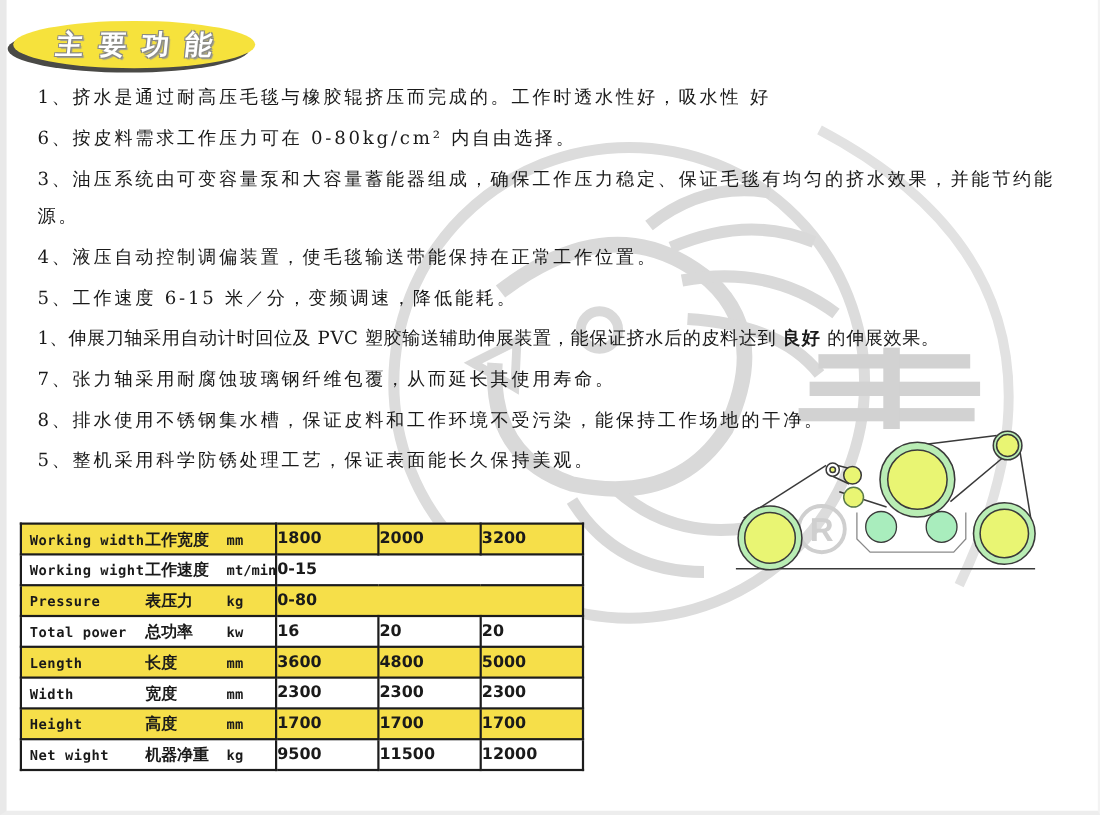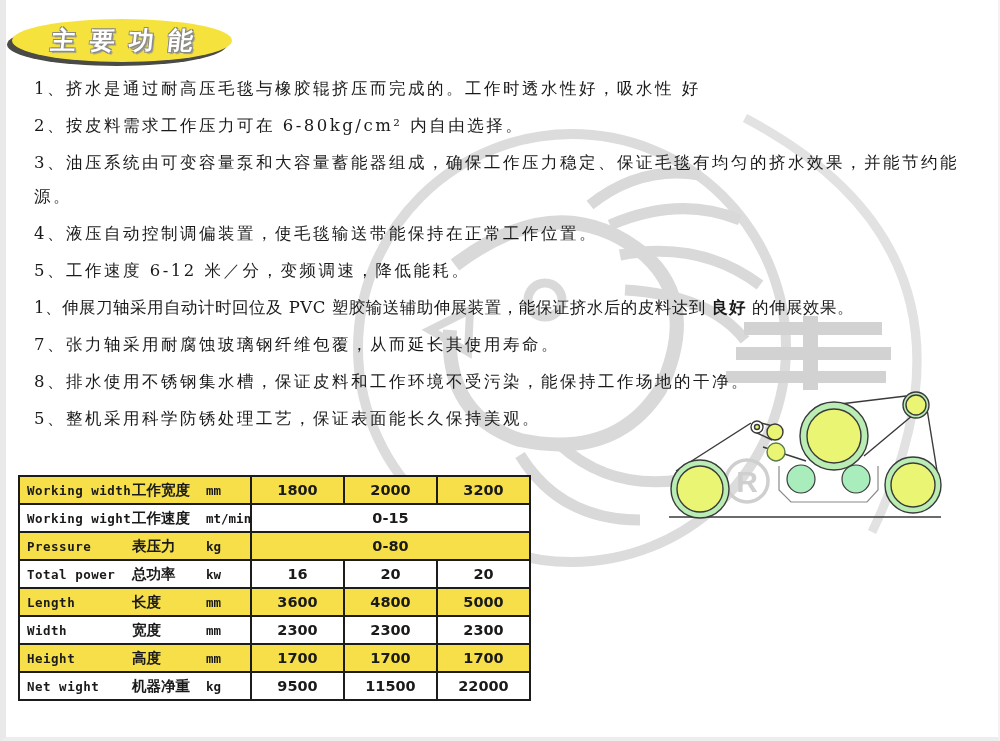--- a/index.html
+++ b/index.html
@@ -76,21 +76,21 @@
     display:inline-block; width:74px;
     font-family:"DejaVu Sans","Liberation Sans",sans-serif;
     font-weight:bold; font-size:14.5px;
   }
   td.label-cell .unit{
     display:inline-block; width:44px;
     font-family:"DejaVu Sans Mono","Liberation Mono",monospace;
     font-weight:bold; font-size:12.5px;
   }
   td.val{
-    text-align:center;
+    text-align:left;
     font-family:"DejaVu Sans","Liberation Sans",sans-serif;
     font-weight:bold; font-size:14.5px;
   }
   
   .diagram{ position:absolute; left:655px; top:383px; z-index:3; }
 </style>
 </head>
 <body>
 
 <div class="page-frame"></div>
@@ -126,24 +126,24 @@
   </g>
 </svg>
 
 <div class="badge">
   <div class="ellipse"></div>
   <div class="txt">主要功能</div>
 </div>
 
 <div class="features">
     <p><span>1、挤水是通过耐高压毛毯与橡胶辊挤压而完成的。工作时透水性好，吸水性 好</span></p>
-    <p><span>2、按皮料需求工作压力可在 6-80kg/cm² 内自由选择。</span></p>
+    <p><span>6、按皮料需求工作压力可在 0-80kg/cm² 内自由选择。</span></p>
     <p><span>3、油压系统由可变容量泵和大容量蓄能器组成，确保工作压力稳定、保证毛毯有均匀的挤水效果，并能节约能源。</span></p>
     <p><span>4、液压自动控制调偏装置，使毛毯输送带能保持在正常工作位置。</span></p>
-    <p><span>5、工作速度 6-12 米／分，变频调速，降低能耗。</span></p>
+    <p><span>5、工作速度 6-15 米／分，变频调速，降低能耗。</span></p>
     <p class="tight"><span>1、伸展刀轴采用自动计时回位及 PVC 塑胶输送辅助伸展装置，能保证挤水后的皮料达到 </span><b>良好</b><span> 的伸展效果。</span></p>
     <p><span>7、张力轴采用耐腐蚀玻璃钢纤维包覆，从而延长其使用寿命。</span></p>
     <p><span>8、排水使用不锈钢集水槽，保证皮料和工作环境不受污染，能保持工作场地的干净。</span></p>
     <p><span>5、整机采用科学防锈处理工艺，保证表面能长久保持美观。</span></p>
   </div>
 
 <svg class="diagram" width="300" height="142" viewBox="655 383 300 142">
   <g stroke="#3a3a3a" stroke-width="1.4" fill="none">
 
     <line x1="676" y1="471" x2="751" y2="423"></line>
@@ -216,16 +216,16 @@
       <tr class="shaded">
         <td class="label-cell"><span class="en">Height</span><span class="cn">高度</span><span class="unit">mm</span></td>
         <td class="val">1700</td>
         <td class="val">1700</td>
         <td class="val">1700</td>
       </tr>
       <tr>
         <td class="label-cell"><span class="en">Net wight</span><span class="cn">机器净重</span><span class="unit">kg</span></td>
         <td class="val">9500</td>
         <td class="val">11500</td>
-        <td class="val">22000</td>
+        <td class="val">12000</td>
       </tr>
     </tbody>
 </table>
 
 </body></html>

